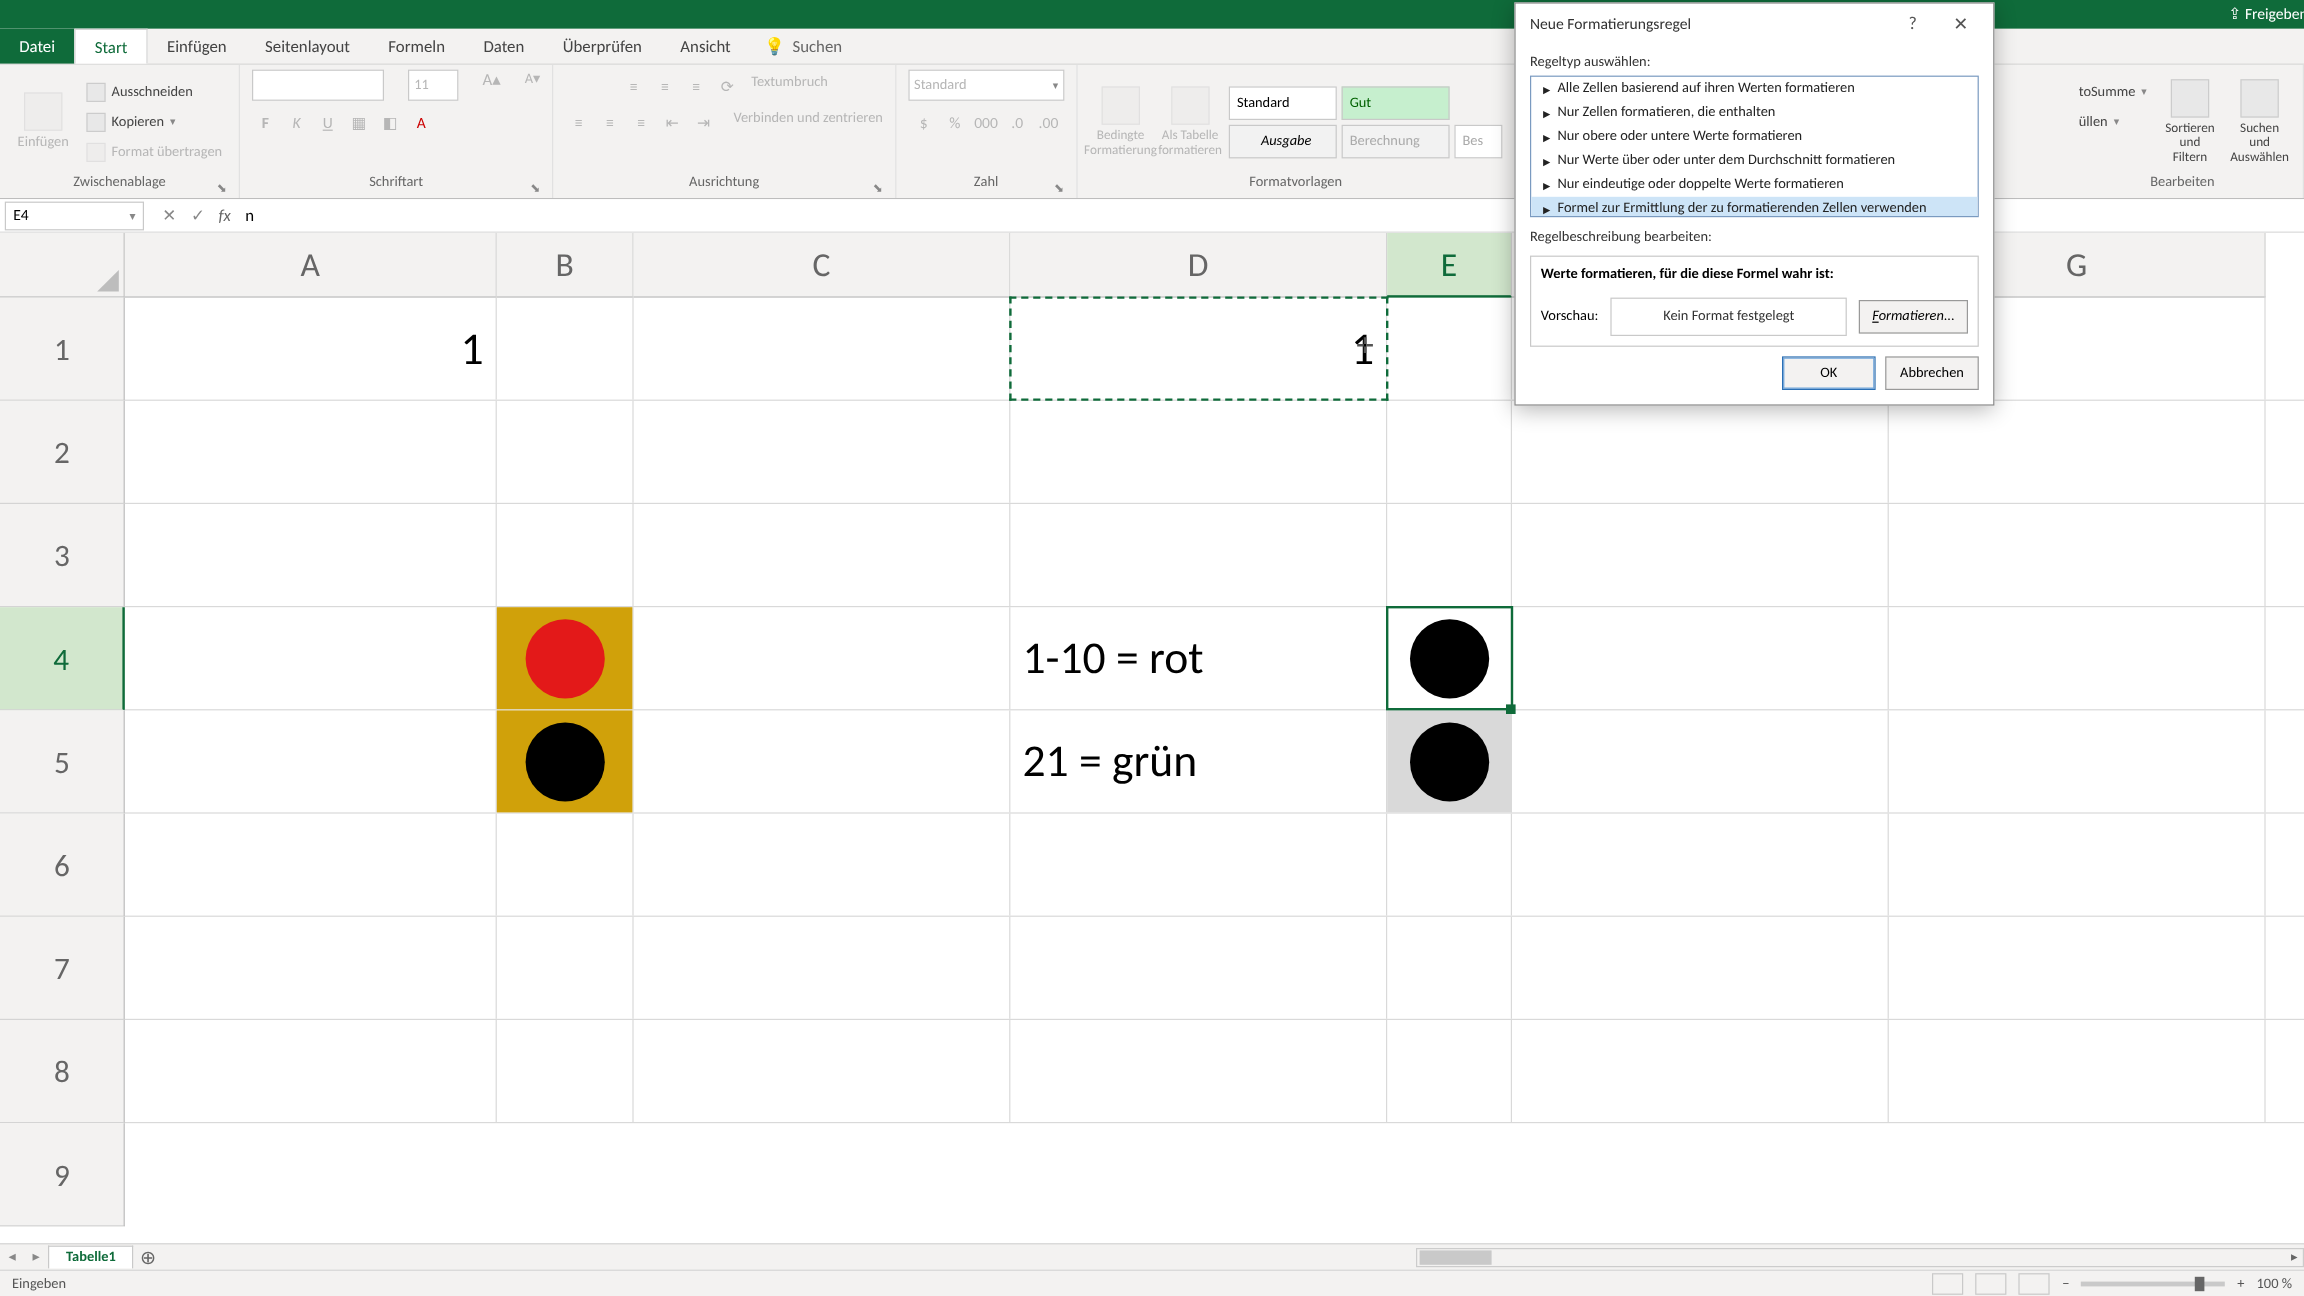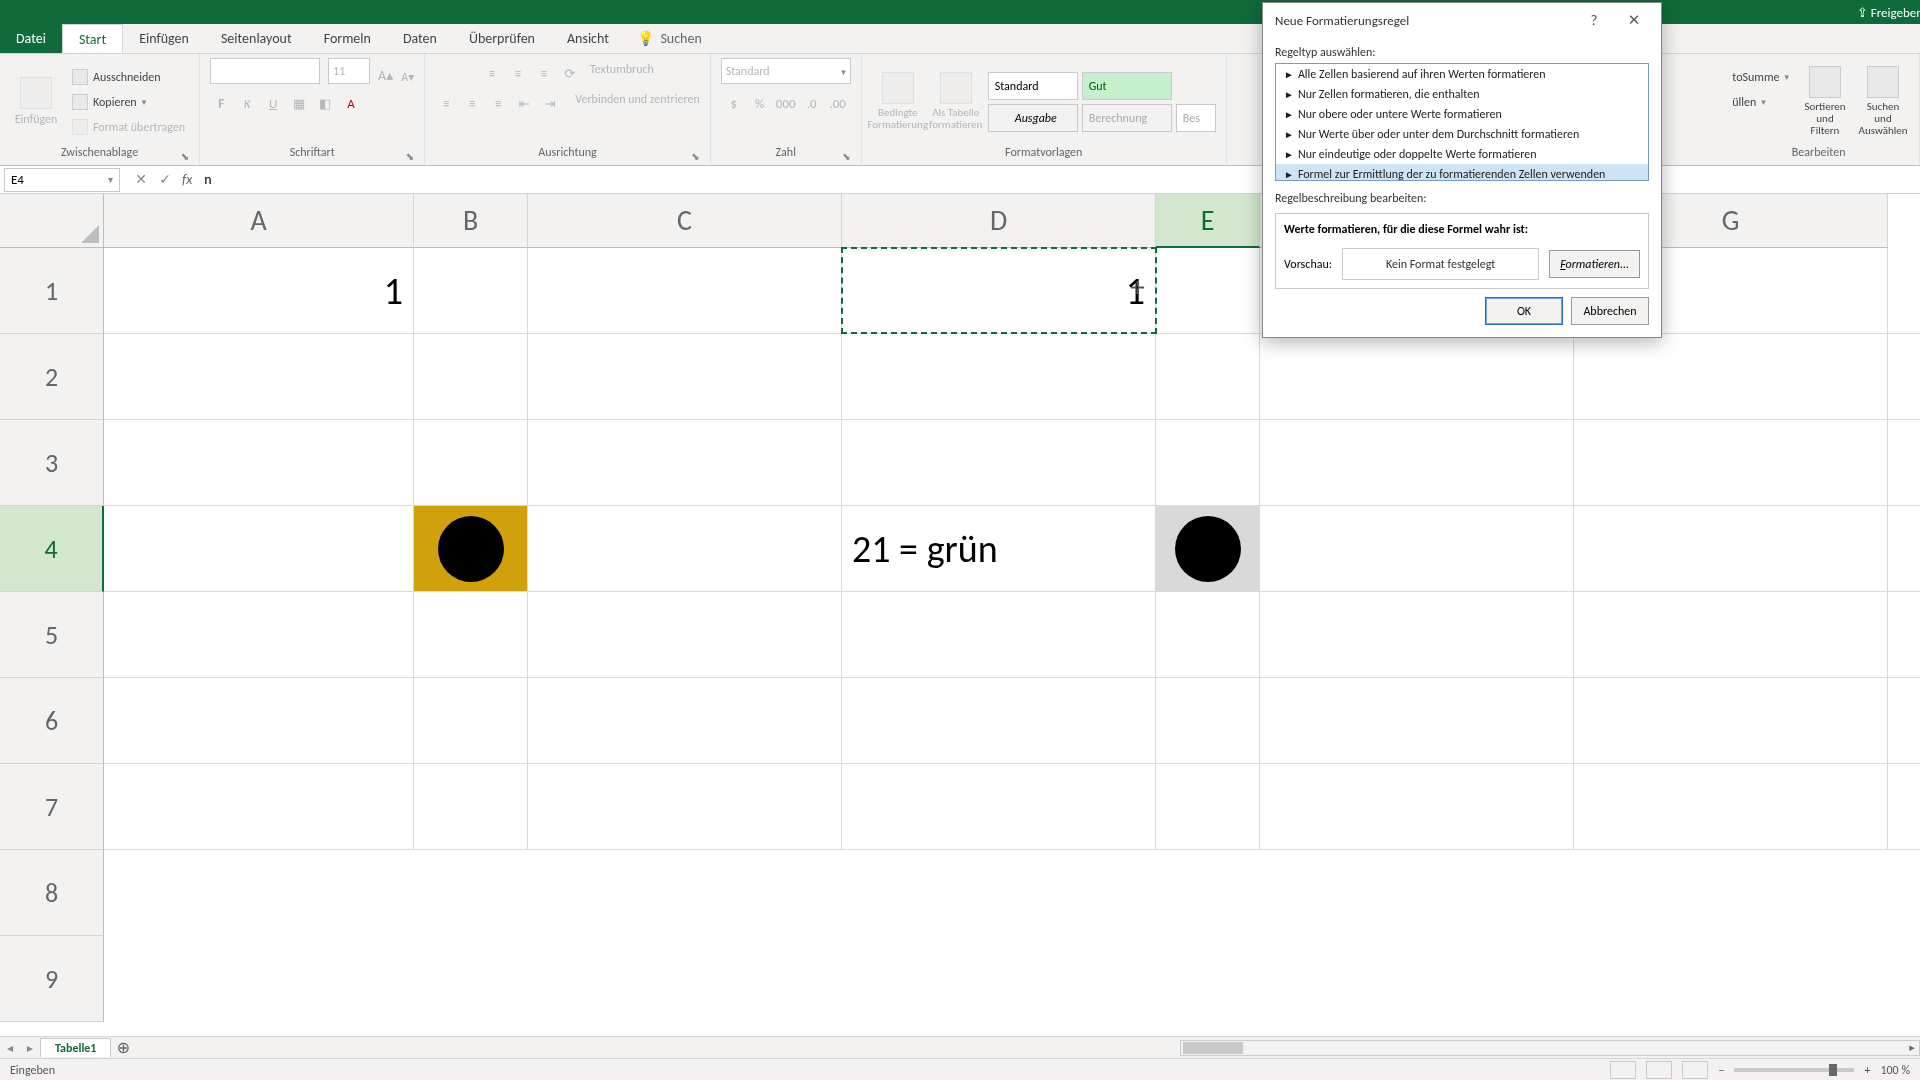--- a/index.html
+++ b/index.html
@@ -171,21 +171,21 @@
             <span class="ic"></span>
             <span>Format übertragen</span>
           </div>
       </div>
     </div>
     <div class="label"><span>Zwischenablage</span><span class="launcher">⬊</span></div>
   </div>
 
   <div class="group">
     <div class="content" style="flex-direction:column;align-items:flex-start;gap:4px">
-      <div style="display:flex;gap:8px;align-items:flex-end">
+      <div style="display:flex;gap:20px;align-items:flex-start">
         <div class="font-box dim"></div>
         <div class="size-box dim">11</div>
         <div class="b dim" style="font-size:14px">A▴</div>
         <div class="b dim" style="font-size:12px">A▾</div>
       </div>
       <div class="btnrow">
         <div class="b dim">
             <b>F</b>
           </div>
         <div class="b dim">
@@ -357,20 +357,36 @@
         <div class="cell" style="width: 314px;"></div>
         <div class="cell" style="width: 314px;"></div>
         <div class="cell" style="width: 104px;"></div>
         <div class="cell" style="width: 314px;"></div>
         <div class="cell" style="width: 314px;"></div>
       </div>
       <div class="row" style="height: 86px;">
         <div class="cell" style="width: 310px;"></div>
         <div class="cell" style="width: 114px; padding: 0px;">
           <div class="traffic-body">
+            <div class="circle red"></div>
+          </div>
+        </div>
+        <div class="cell" style="width: 314px;"></div>
+        <div class="cell" style="width: 314px;">1-10 = rot</div>
+        <div class="cell sel e-light" style="width: 104px; padding: 0px; position: relative;">
+          <div class="circle-grey"></div>
+          <div class="handle" style="right: -4px; bottom: -4px; position: absolute;"></div>
+        </div>
+        <div class="cell" style="width: 314px;"></div>
+        <div class="cell" style="width: 314px;"></div>
+      </div>
+      <div class="row" style="height: 86px;">
+        <div class="cell" style="width: 310px;"></div>
+        <div class="cell" style="width: 114px; padding: 0px;">
+          <div class="traffic-body">
             <div class="circle"></div>
           </div>
         </div>
         <div class="cell" style="width: 314px;"></div>
         <div class="cell" style="width: 314px;">21 = grün</div>
         <div class="cell e-light" style="width: 104px; padding: 0px;">
           <div class="circle-grey"></div>
         </div>
         <div class="cell" style="width: 314px;"></div>
         <div class="cell" style="width: 314px;"></div>

